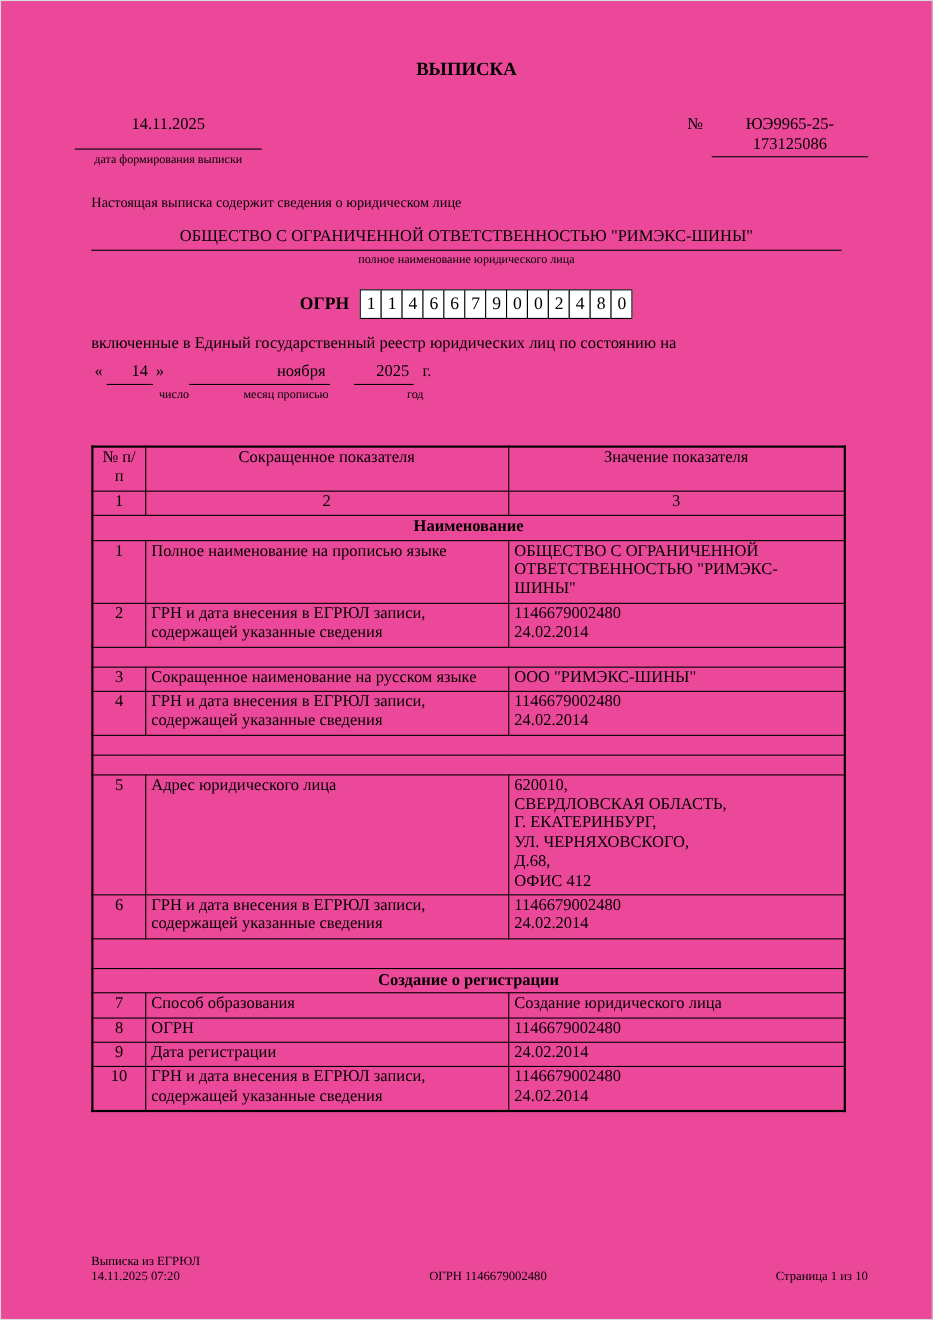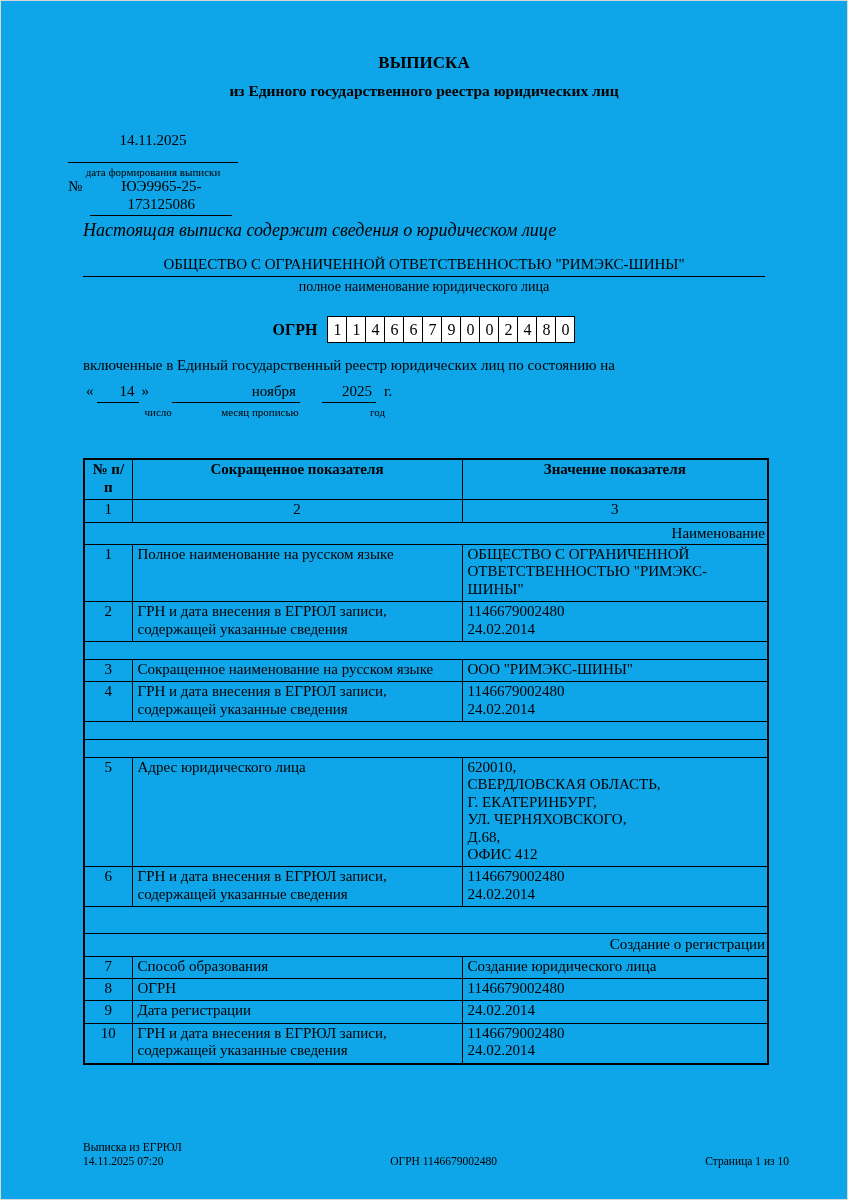--- a/index.html
+++ b/index.html
@@ -1,44 +1,44 @@
 <!DOCTYPE html>
 <html><head>
 <meta charset="utf-8">
 <style>
   html,body { margin:0; padding:0; background:#888; }
   .page {
     position:relative;
     width:848px; height:1200px;
     margin:0 auto;
-    background:#0ea5e9;
+    background:#ec4899;
     border:1px solid #d8d8d8;
     box-sizing:border-box;
     font-family:"Liberation Serif", serif;
     color:#000;
     overflow:hidden;
   }
   
   .doc-title { text-align:center; padding-top:52px; font-size:17px; font-weight:bold; }
   .doc-subtitle { text-align:center; margin-top:9px; font-size:15.5px; font-weight:bold; }
 
-  .header-row { display:flex; justify-content:space-between; margin:32px 58px 0 67px;flex-direction:column; }
+  .header-row { display:flex; justify-content:space-between; margin:32px 58px 0 67px; }
   .date-block { width:170px; text-align:center; }
   .date-value { font-size:15px; padding-bottom:13px; border-bottom:1px solid #000; }
   .date-caption { font-size:11px; padding-top:3px; }
   .number-block { display:flex; align-items:flex-start; }
   .number-sign { font-size:15px; margin-right:8px; }
   .number-wrap { width:142px; text-align:center; }
   .number-value { font-size:15px; line-height:1.18; white-space:pre-line; padding-bottom:2px; border-bottom:1px solid #000; }
 
-  .intro { margin:4px 82px 0; font-size:18px;font-style:italic; }
+  .intro { margin:25px 82px 0; font-size:13px; }
 
   .company-block { margin:15px 82px 0; text-align:center; }
   .company-name { font-size:15px; padding-bottom:3px; border-bottom:1px solid #000; }
-  .company-caption { font-size:14px; padding-top:2px; }
+  .company-caption { font-size:11px; padding-top:2px; }
 
   .ogrn-row { display:flex; justify-content:center; align-items:center; margin-top:21px; }
   .ogrn-label { font-size:16px; font-weight:bold; margin-right:10px; }
   .ogrn-boxes { display:flex; }
   .ogrn-box {
     width:18px; height:25px; border:1px solid #000; margin-left:-1px;
     display:flex; align-items:center; justify-content:center;
     font-size:16px; background:#fff;
   }
   .ogrn-box:first-child { margin-left:0; }
@@ -63,47 +63,46 @@
     border:2px solid #000;
     font-size:15px; line-height:1.16;
     table-layout:fixed;
   }
   table.egrul th, table.egrul td {
     border:1px solid #000;
     padding:1px 5px 3px;
     vertical-align:top;
     overflow:hidden;
   }
-  table.egrul th { font-weight:bold; text-align:center; }
+  table.egrul th { font-weight:normal; text-align:center; }
   col.c-num { width:48px; }
   col.c-name { width:330px; }
   col.c-value { width:306px; }
   .colnum-row td { text-align:center; padding:1px 2px; }
   .num-cell { text-align:center; }
   .value-cell { white-space:pre-line; }
-  tr.section-row td { font-weight:normal; text-align:right; padding:2px; }
+  tr.section-row td { font-weight:bold; text-align:center; padding:2px; }
   tr.spacer-row td { height:17px; padding:0; }
   tr.spacer-row.tall td { height:26px; }
 
   
   .footer {
     position:absolute; left:0; right:0; bottom:30px;
     display:flex; justify-content:space-between; align-items:flex-end;
     padding:0 58px 0 82px;
     font-size:11.5px; line-height:1.2;gap:12px;
   }
   .footer-left div { text-align:left; }
 </style>
 </head>
 <body>
 
 <div class="page">
 
   <div class="doc-title">ВЫПИСКА</div>
-  <div class="doc-subtitle">из Единого государственного реестра юридических лиц</div>
 
   <div class="header-row">
     <div class="date-block">
       <div class="date-value">14.11.2025</div>
       <div class="date-caption">дата формирования выписки</div>
     </div>
     <div class="number-block">
       <div class="number-sign">№</div>
       <div class="number-wrap">
         <div class="number-value">ЮЭ9965-25-
@@ -175,21 +174,21 @@
         <td>2</td>
         <td>3</td>
       </tr>
     </thead>
     <tbody>
         <tr class="section-row">
           <td colspan="3">Наименование</td>
         </tr>
         <tr>
           <td class="num-cell">1</td>
-          <td>Полное наименование на русском языке</td>
+          <td>Полное наименование на прописью языке</td>
           <td class="value-cell">ОБЩЕСТВО С ОГРАНИЧЕННОЙ ОТВЕТСТВЕННОСТЬЮ "РИМЭКС-ШИНЫ"</td>
         </tr>
         <tr>
           <td class="num-cell">2</td>
           <td>ГРН и дата внесения в ЕГРЮЛ записи, содержащей указанные сведения</td>
           <td class="value-cell">1146679002480
 24.02.2014</td>
         </tr>
         <tr class="spacer-row">
           <td colspan="3"></td>

